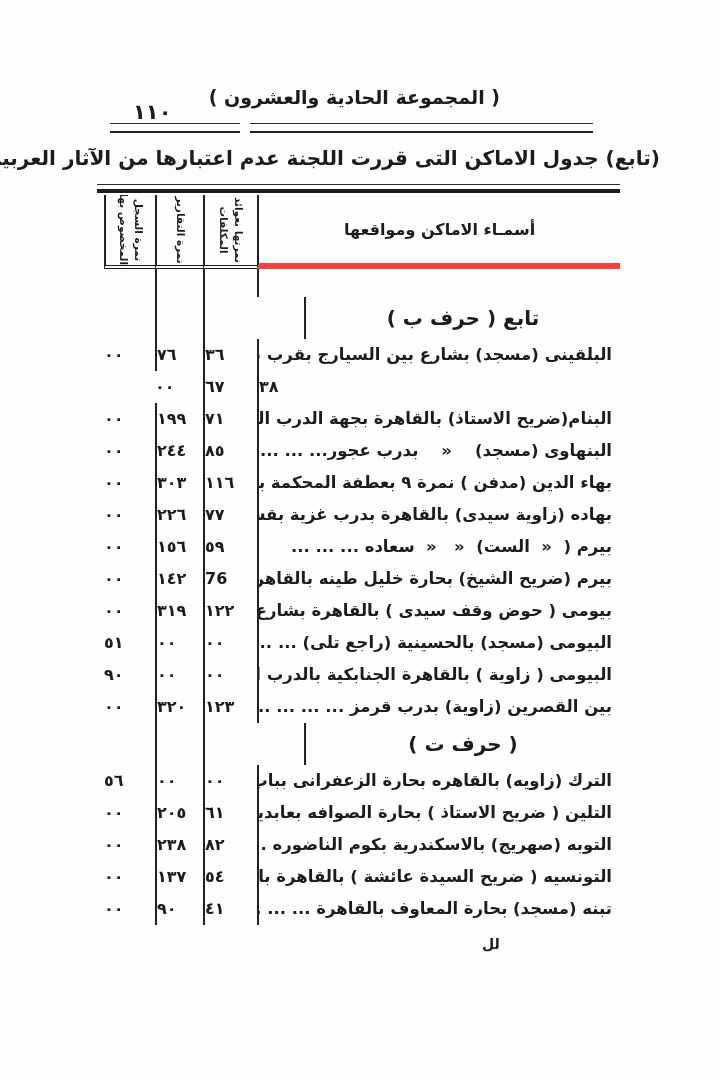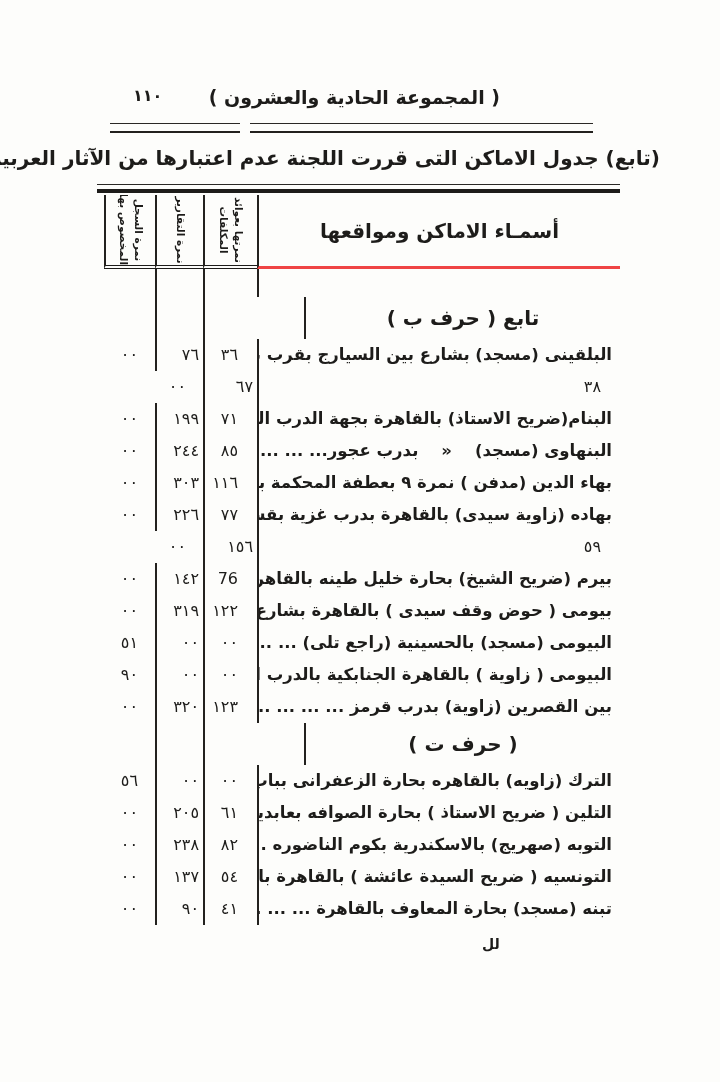--- a/index.html
+++ b/index.html
@@ -7,22 +7,22 @@
     width:720px;height:1082px;overflow:hidden;
     font-family:"DejaVu Sans",sans-serif;
     background:#ffffff;
   }
   .page{
     position:relative;width:720px;height:1082px;
     background:#fdfdfb;color:#1d1c1a;direction:rtl;
   }
   
   .page-no{
-    position:absolute;top:86px;left:133px;
-    font-size:16px;font-weight:bold;letter-spacing:1px;
+    position:absolute;top:100px;left:133px;
+    font-size:21px;font-weight:bold;letter-spacing:1px;
   }
   .head-title{
     position:absolute;top:86px;left:240px;width:260px;
     text-align:left;font-size:19px;font-weight:bold;white-space:nowrap;
   }
   .head-rule{
     position:absolute;height:7px;
     border-top:1px solid #2a2825;border-bottom:2px solid #23211e;
   }
   .head-rule.seg-left{top:123px;left:110px;width:130px;}
@@ -37,23 +37,23 @@
     border-top:1.5px solid #2a2825;border-bottom:4px solid #1d1c1a;
   }
   
   .tbl{position:absolute;top:195px;left:104px;width:516px;}
   .cols{display:grid;grid-template-columns:363px 54px 48px 51px;direction:rtl;}
   .cell{box-sizing:border-box;position:relative;overflow:hidden;}
   .b-left{border-left:2px solid #23211e;}
   
   .h-row{height:74px;}
   .h-name{
-    border-bottom:3px solid #ef4444;
+    border-bottom:6px solid #ef4444;
     display:flex;align-items:center;justify-content:center;
-    font-size:20px;font-weight:bold;
+    font-size:16px;font-weight:bold;
   }
   .h-num{border-bottom:4px double #1d1c1a;}
   .h-c-edge{border-left:2px solid #23211e;}
   .rot{
     position:absolute;left:50%;top:50%;
     transform:translate(-50%,-50%) rotate(90deg);
     width:70px;text-align:center;
     font-size:10.5px;font-weight:bold;line-height:1.45;white-space:nowrap;
   }
   
@@ -64,21 +64,21 @@
   .sec-heading{
     display:flex;align-items:center;justify-content:center;
     font-size:20px;font-weight:bold;margin-left:47px;
   }
   .name-cell{
     font-size:16.5px;font-weight:bold;line-height:32px;
     text-align:right;padding-left:2px;padding-right:8px;
     white-space:nowrap;
   }
   .val{
-    font-size:16px;font-weight:normal;line-height:32px;text-align:right;
+    font-size:16px;font-weight:bold;line-height:32px;text-align:left;
   }
   .v-a{padding-left:0;padding-right:19px;}
   .v-b{padding-right:4px;}
   .v-c{padding-right:17px;}
   
   .bleed{
     position:absolute;top:936px;left:482px;
     font-size:14px;font-weight:bold;
   }
 </style>
@@ -161,20 +161,21 @@
           <div class="cell val v-b b-left">٣٠٣</div>
           <div class="cell val v-c">٠٠</div>
         </div>
         <div class="cols trow data-row">
           <div class="cell name-cell b-left">بهاده (زاوية سيدى) بالقاهرة بدرب غزية بقسم الخليفه</div>
           <div class="cell val v-a b-left">٧٧</div>
           <div class="cell val v-b b-left">٢٢٦</div>
           <div class="cell val v-c">٠٠</div>
         </div>
         <div class="cols trow data-row">
+          <div class="cell name-cell b-left">بيرم ( &nbsp;«&nbsp; الست) &nbsp;«&nbsp; &nbsp;«&nbsp; سعاده ... ... ...</div>
           <div class="cell val v-a b-left">٥٩</div>
           <div class="cell val v-b b-left">١٥٦</div>
           <div class="cell val v-c">٠٠</div>
         </div>
         <div class="cols trow data-row">
           <div class="cell name-cell b-left">بيرم (ضريح الشيخ) بحارة خليل طينه بالقاهرة &nbsp;... ...</div>
           <div class="cell val v-a b-left">76</div>
           <div class="cell val v-b b-left">١٤٢</div>
           <div class="cell val v-c">٠٠</div>
         </div>

